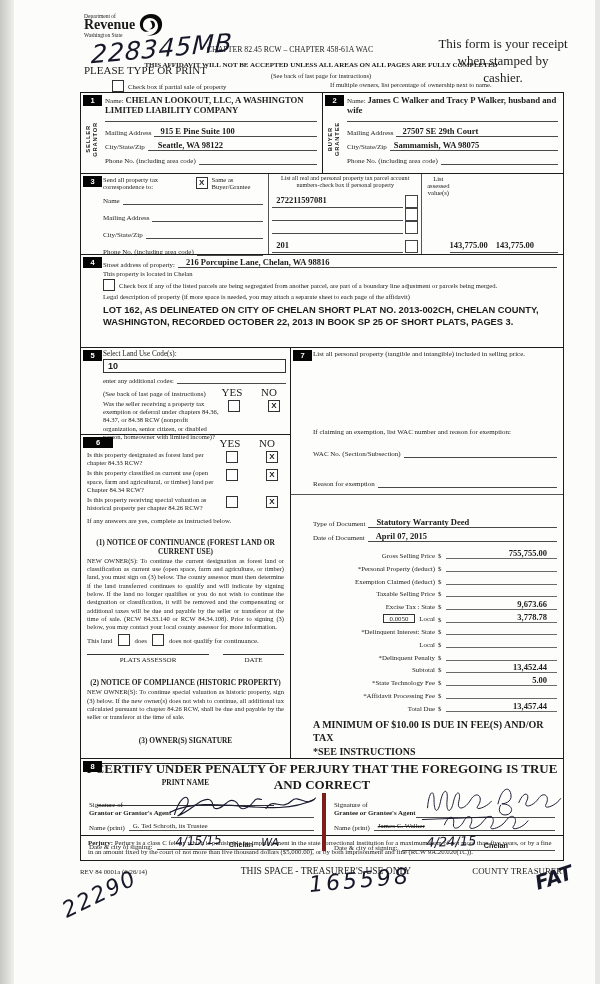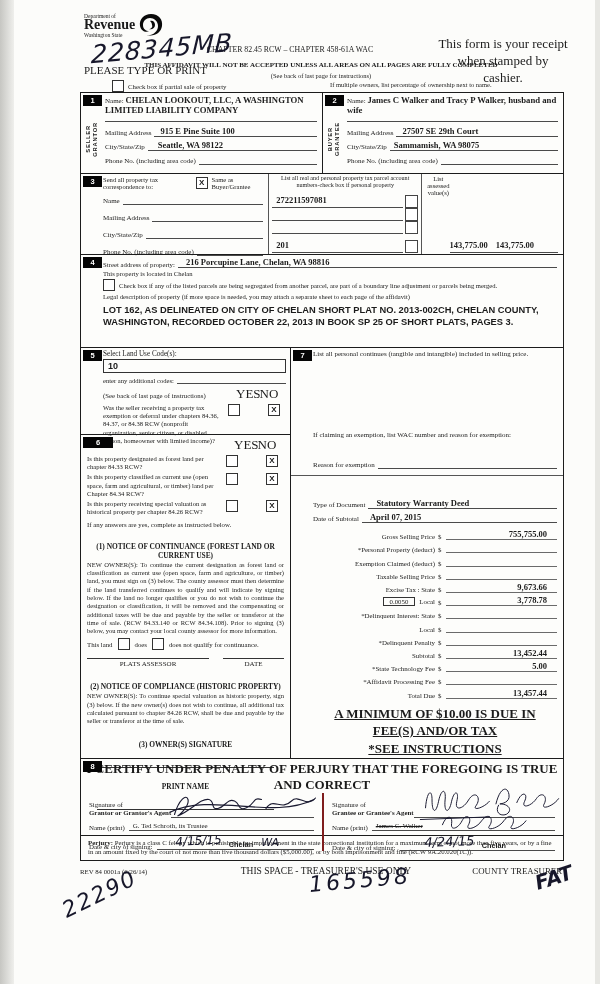--- a/index.html
+++ b/index.html
@@ -63,49 +63,49 @@
   .r-s4{position:relative;height:93px;border-bottom:1px solid #1c1c1c;padding:2px 6px 2px 22px;box-sizing:border-box;}
   .s4small{font-size:6.6px;margin-top:2px;}
   .s4cbrow{display:flex;align-items:center;gap:4px;font-size:6.6px;margin-top:2px;}
   .legal{font-family:"Liberation Sans",sans-serif;font-weight:bold;font-size:9.3px;line-height:1.3;margin-top:4px;}
   
   .r-mid{display:flex;height:410px;border-bottom:1px solid #1c1c1c;}
   .colL{width:210px;border-right:1px solid #1c1c1c;box-sizing:border-box;display:flex;flex-direction:column;}
   .s5{position:relative;height:87px;border-bottom:1px solid #1c1c1c;padding:2px 4px 0 22px;box-sizing:border-box;}
   .codebox{border:1px solid #333;font-family:"Liberation Sans",sans-serif;font-weight:bold;font-size:9px;
            padding:1px 4px;margin:1px 0;}
-  .ynhead{display:flex;justify-content:flex-end;padding-right:6px;
-          font-size:13px;}
+  .ynhead{display:flex;justify-content:flex-end;gap:15px;padding-right:6px;
+          font-size:11px;}
   .ynhead span{width:22px;text-align:center;}
   .qrow{display:flex;margin-top:2px;}
   .qrow .qt{flex:1;font-size:6.6px;line-height:1.25;padding-right:4px;}
   .qboxes{width:58px;display:flex;justify-content:space-between;padding-right:6px;box-sizing:border-box;align-items:flex-start;flex:none;}
   .s6{position:relative;flex:1;padding:2px 6px 0 6px;box-sizing:border-box;}
   .s6 .numbox{min-width:26px;}
   .ctitle{text-align:center;font-size:7.4px;font-weight:bold;margin-top:14px;}
   .para{font-size:6.5px;line-height:1.28;text-align:justify;margin-top:1px;}
   .landrow{display:flex;align-items:center;gap:5px;font-size:6.8px;margin-top:3px;}
   .duorow{display:flex;gap:14px;margin-top:8px;}
   .duorow .u{border-top:1px solid #333;text-align:center;font-size:7px;padding-top:1px;}
   .sigline{border-bottom:1px solid #333;height:12px;margin:6px 10px 0 10px;}
   
   .colR{flex:1;position:relative;padding:2px 6px 0 22px;box-sizing:border-box;display:flex;flex-direction:column;}
   .exdiv{border-top:1px solid #555;margin:6px -6px 0 -22px;}
   .mrow{display:flex;align-items:flex-end;height:13.2px;font-size:6.9px;}
   .mrow .ml{width:122px;text-align:right;padding-right:3px;white-space:nowrap;flex:none;}
   .mrow .mc{width:8px;flex:none;}
   .mrow .mv{flex:1;border-bottom:1px solid #6a6a6a;text-align:right;padding-right:10px;}
   .ratebox{display:inline-block;border:1px solid #333;padding:0 6px;font-size:6.8px;margin-right:4px;}
-  .minnote{text-align:center;font-weight:bold;font-size:13px;line-height:1.35;margin-top:6px;text-decoration:underline;}
+  .minnote{text-align:left;font-weight:bold;font-size:10px;line-height:1.35;margin-top:6px;}
   
   .r-s8{position:relative;height:76px;border-bottom:1px solid #1c1c1c;}
   .certify{text-align:center;font-weight:bold;font-size:13px;padding-top:2px;font-family:Liberation Serif, serif;}
   .sigcols{display:flex;height:58px;}
   .sigcol{width:50%;position:relative;padding:1px 8px;box-sizing:border-box;}
-  .sigcol+.sigcol{border-left:2px solid #7f1d1d;}
+  .sigcol+.sigcol{border-left:4px solid #7f1d1d;}
   .siglabel{font-size:6.9px;line-height:1.25;}
   .siglabel b{font-size:6.9px;}
   .sigrow{display:flex;align-items:flex-end;}
   .sigrow .line{flex:1;border-bottom:1px solid #4a4a4a;min-height:10px;}
   .srow{display:flex;align-items:flex-end;font-size:6.9px;margin-top:4px;}
   .srow .lab{white-space:nowrap;padding-right:4px;}
   .srow .line{flex:1;border-bottom:1px solid #4a4a4a;font-size:7px;padding-left:4px;white-space:nowrap;}
   .citybold{font-family:"Liberation Sans",sans-serif;font-weight:bold;font-size:7.3px;margin:0 8px;}
   .struck{text-decoration:line-through;}
   .ink{stroke:#1a1a30;fill:none;stroke-width:1.5;stroke-linecap:round;}
@@ -343,34 +343,38 @@
           <div class="para">NEW OWNER(S): To continue special valuation as historic property, sign (3) below. If the new owner(s) does not wish to continue, all additional tax calculated pursuant to chapter 84.26 RCW, shall be due and payable by the seller or transferor at the time of sale.</div>
           <div class="ctitle">(3) OWNER(S) SIGNATURE</div>
           <div class="sigline"></div>
           <div class="ctitle">PRINT NAME</div>
           <div class="sigline"></div>
         </div>
       </div>
 
       <div class="colR">
         <div class="numbox">7</div>
-        <div style="font-size:7px;line-height:1.3">List all personal continues (tangible and intangible) included in selling price.</div>
+        <div style="font-size:7px;line-height:1.3">List all personal property (tangible and intangible) included in selling price.</div>
         <div style="height:72px"></div>
         <div style="font-size:7px">If claiming an exemption, list WAC number and reason for exemption:</div>
+        <div class="fl" style="margin-top:12px">
+          <span class="lab">WAC No. (Section/Subsection)</span>
+          <span class="line"><span class="val"></span></span>
+        </div>
         <div class="fl" style="margin-top:20px">
           <span class="lab">Reason for exemption</span>
           <span class="line"><span class="val"></span></span>
         </div>
         <div class="exdiv"></div>
         <div class="fl" style="margin-top:22px">
           <span class="lab">Type of Document</span>
           <span class="line"><span class="val" style="padding-left:8px">Statutory Warranty Deed</span></span>
         </div>
         <div class="fl" style="margin-top:3px;margin-bottom:4px">
-          <span class="lab">Date of Subtotal</span>
+          <span class="lab">Date of Document</span>
           <span class="line"><span class="val" style="padding-left:8px">April 07, 2015</span></span>
         </div>
 
         <div class="mrow">
           <span class="ml">Gross Selling Price</span>
           <span class="mc">$</span>
           <span class="mv"><span class="val">755,755.00</span></span>
         </div>
         <div class="mrow">
           <span class="ml">*Personal Property (deduct)</span>

